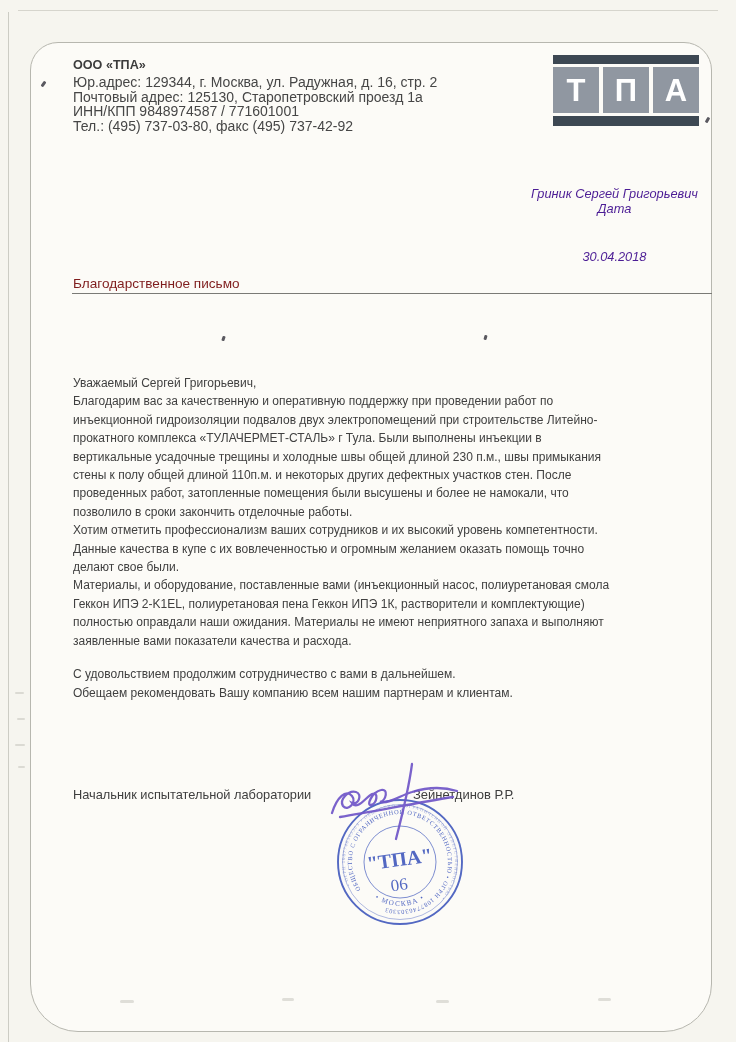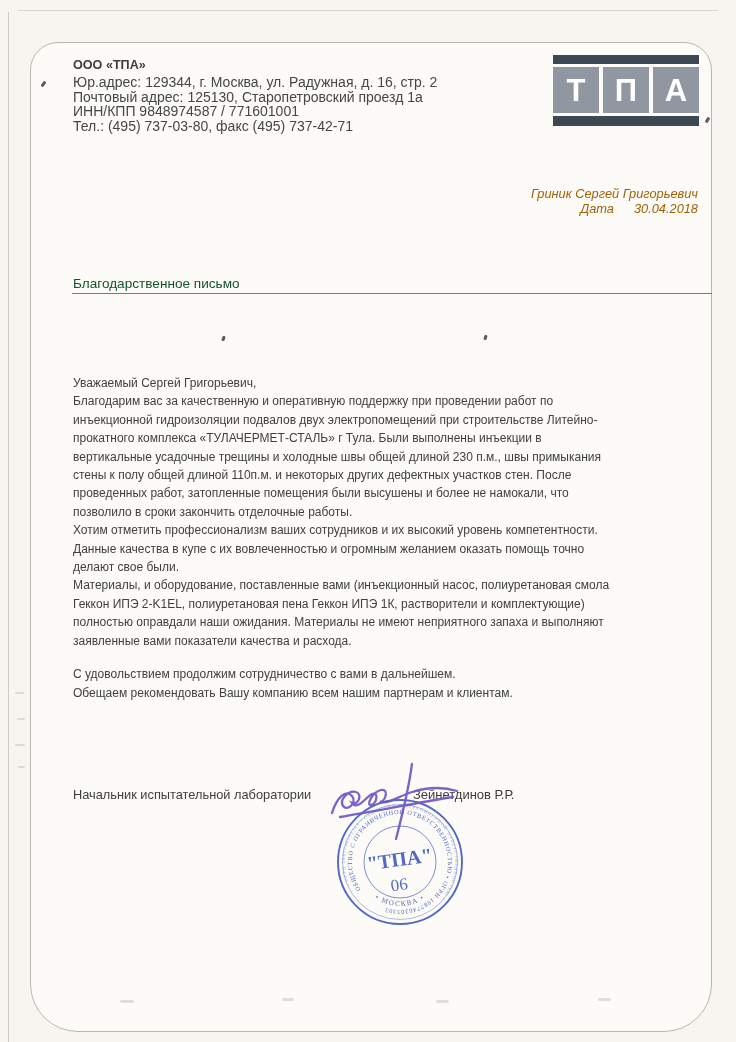--- a/index.html
+++ b/index.html
@@ -25,25 +25,25 @@
   .logo-bar { width:100%; height:9px; }
   .logo-bar.bottom { height:10px; }
   .logo-squares { display:flex; justify-content:space-between; margin:3px 0; }
   .logo-square {
     width:46px; height:46px; display:flex; align-items:center; justify-content:center;
   }
   .logo-letter { color:#ffffff; font-weight:bold; font-size:31px; line-height:1; }
   
   .recipient {
     position:absolute; right:38px; top:186px; text-align:center;
-    font-style:italic; font-size:12.8px; line-height:15.3px; color:#a16207;
+    font-style:italic; font-size:12.8px; line-height:15.3px; color:#4c1d95;
   }
-  .date-row { display:flex; justify-content:flex-end; gap:20px; }
+  .date-row { display:flex; justify-content:flex-end; gap:32px;flex-direction:column; }
   
-  .letter-title { position:absolute; left:73px; top:276px; font-size:13.6px; color:#14532d; }
+  .letter-title { position:absolute; left:73px; top:276px; font-size:13.6px; color:#7f1d1d; }
   .title-underline { position:absolute; left:72px; top:293px; width:640px; height:1px; background:#7a7a76; }
   
   .letter-body { position:absolute; left:73px; top:374px; width:660px; font-size:12px; line-height:18.4px; color:#404040; }
   .para { white-space:pre-line; }
   .para.gap-above { margin-top:15px; }
   
   .signatory-position { position:absolute; left:73px; top:787px; font-size:12.8px; color:#3e3e3e;text-align:center; }
   .signatory-name { position:absolute; left:413px; top:787px; font-size:13px; color:#3e3e3e; }
   
   .stamp-svg { position:absolute; left:322px; top:752px; width:156px; height:190px; }
@@ -59,21 +59,21 @@
   <div class="scan-top-line"></div>
   <div class="scan-left-line"></div>
 
   <div class="sheet"></div>
 
   <div class="letterhead">
     <div class="company-name">ООО «ТПА»</div>
     <div class="lh-line">Юр.адрес: 129344, г. Москва,  ул. Радужная, д. 16, стр. 2</div>
     <div class="lh-line">Почтовый адрес: 125130, Старопетровский проезд 1а</div>
     <div class="lh-line">ИНН/КПП 9848974587 / 771601001</div>
-    <div class="lh-line">Тел.: (495) 737-03-80, факс (495) 737-42-71</div>
+    <div class="lh-line">Тел.: (495) 737-03-80, факс (495) 737-42-92</div>
   </div>
 
   <div class="logo">
     <div class="logo-bar" style="background:#3d4853;"></div>
     <div class="logo-squares">
       <div class="logo-square" style="background:#9097a1;">
         <span class="logo-letter">Т</span>
       </div>
       <div class="logo-square" style="background:#9097a1;">
         <span class="logo-letter">П</span>

